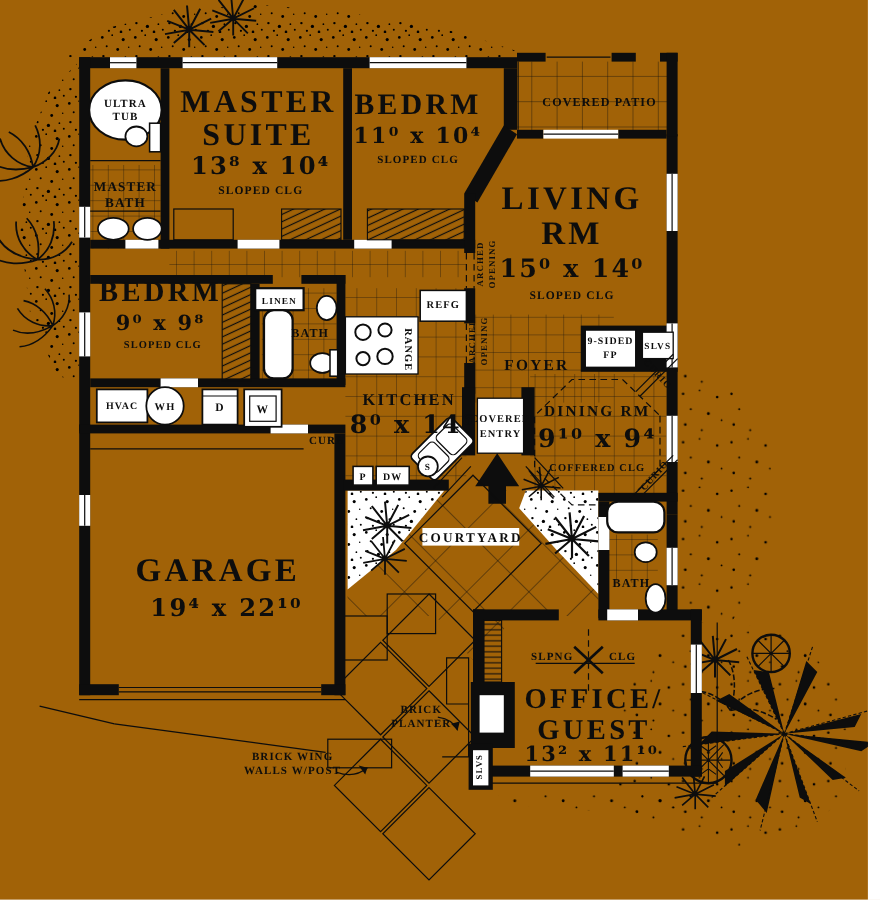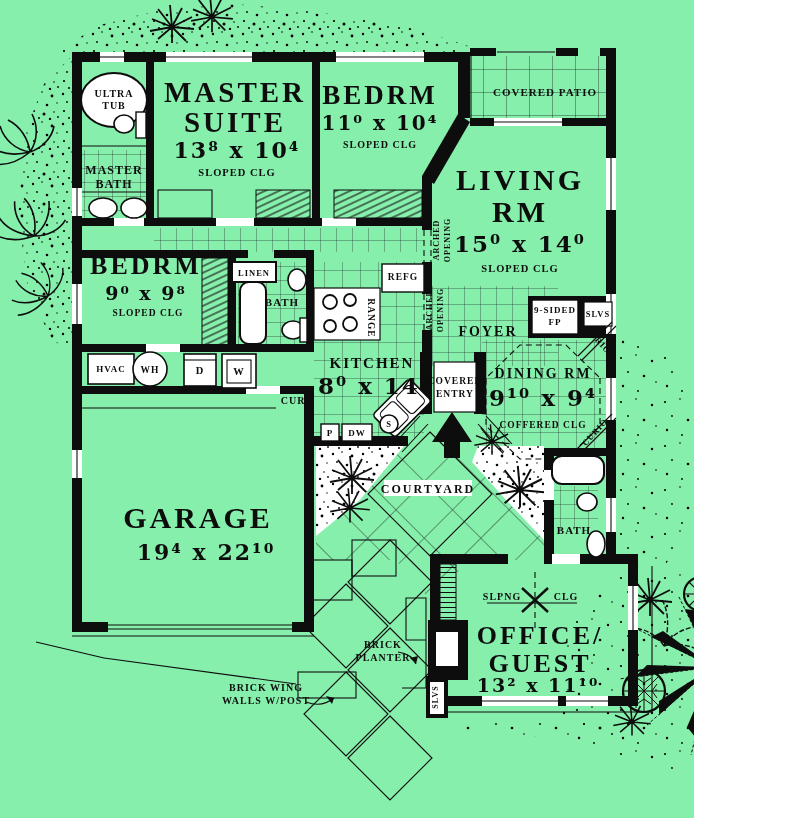--- a/index.html
+++ b/index.html
@@ -1,16 +1,16 @@
 <!DOCTYPE html>
 <html><head>
 <meta charset="utf-8">
 <style>
   html,body{margin:0;padding:0;background:#ffffff;}
-  #stage{position:relative;width:694px;height:818px;background:#86efac;overflow:hidden;}
+  #stage{position:relative;width:789px;height:818px;background:#a16207;overflow:hidden;}
   svg{position:absolute;top:0;left:0;}
   .ink{fill:#0d0d0d;}
   .thin{stroke:#0d0d0d;stroke-width:1.1;fill:none;}
   .thin2{stroke:#0d0d0d;stroke-width:1.8;fill:none;}
   .dash{stroke:#0d0d0d;stroke-width:1.1;fill:none;stroke-dasharray:6 4;}
   text{fill:#0d0d0d;}
   .rt{font-family:"Liberation Serif","DejaVu Serif",serif;font-weight:bold;letter-spacing:3px;}
   .rtm{font-family:"Liberation Serif","DejaVu Serif",serif;font-weight:bold;letter-spacing:2px;}
   .dim{font-family:"DejaVu Serif",serif;font-weight:bold;letter-spacing:2px;}
   .lbl{font-family:"Liberation Serif","DejaVu Serif",serif;font-weight:bold;letter-spacing:1px;}

